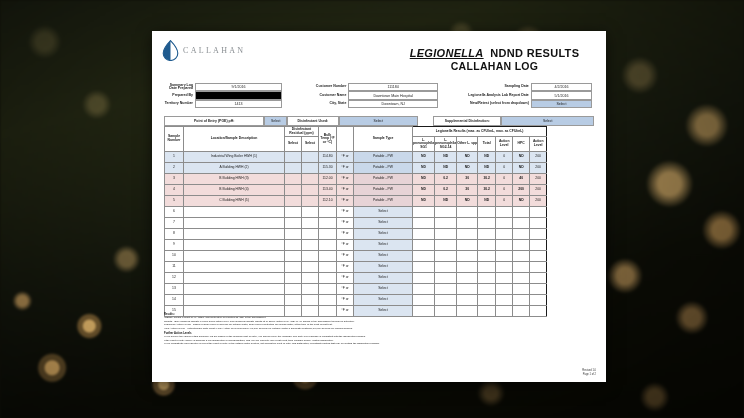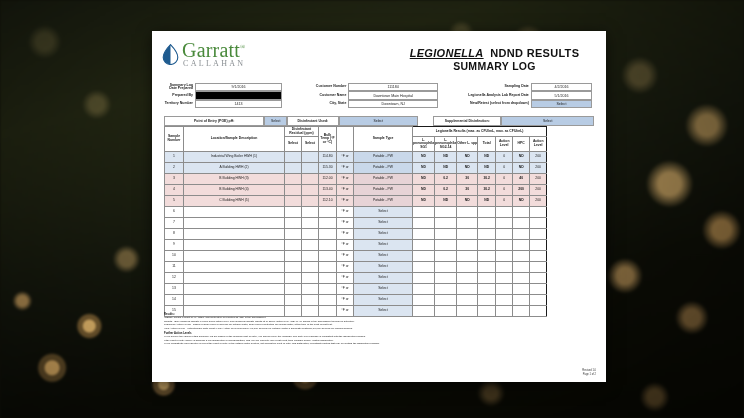--- a/index.html
+++ b/index.html
@@ -117,28 +117,27 @@
 
   <div class="logo-row">
     <div class="logo-drop">
       <svg width="17" height="21" viewBox="0 0 17 21">
         <path d="M8.5 0.6 C8.5 0.6 1.2 8.2 1.2 13.2 A7.3 7.3 0 0 0 15.8 13.2 C15.8 8.2 8.5 0.6 8.5 0.6 Z" fill="#1f5b8f"></path>
         <path d="M8.5 0.6 C8.5 0.6 8.5 20.5 8.5 20.5 A7.3 7.3 0 0 0 15.8 13.2 C15.8 8.2 8.5 0.6 8.5 0.6 Z" fill="#ffffff"></path>
         <path d="M8.5 0.6 C8.5 0.6 1.2 8.2 1.2 13.2 A7.3 7.3 0 0 0 15.8 13.2 C15.8 8.2 8.5 0.6 8.5 0.6 Z" fill="none" stroke="#1f5b8f" stroke-width="1.1"></path>
       </svg>
     </div>
     <div class="logo-text">
-      <div class="logo-garratt"><span>Garratt</span><sup>®</sup></div>
       <div class="logo-callahan">CALLAHAN</div>
     </div>
   </div>
 
   <div id="title-block">
     <div class="t1"><span class="it">LEGIONELLA</span>&nbsp;&nbsp;<span>NDND RESULTS</span></div>
-    <div class="t2">SUMMARY LOG</div>
+    <div class="t2">CALLAHAN LOG</div>
   </div>
 
   <div id="hdr">
     <div class="hgrid">
 
       <div class="hcol" style="width:118px">
         <div class="hrow">
             <div class="hlab" style="width:30px">Summary Log Date Prepared</div>
             <div class="hval" style="width:88px">9/1/2016</div>
           </div>

